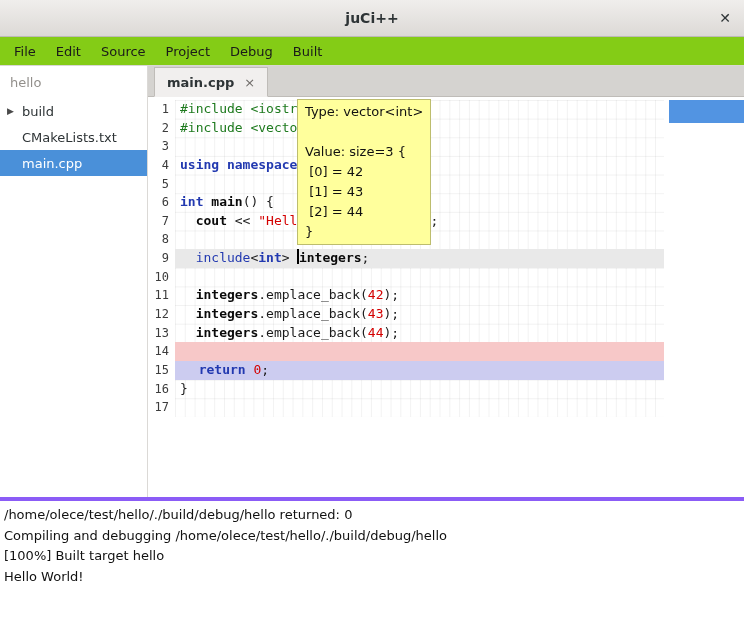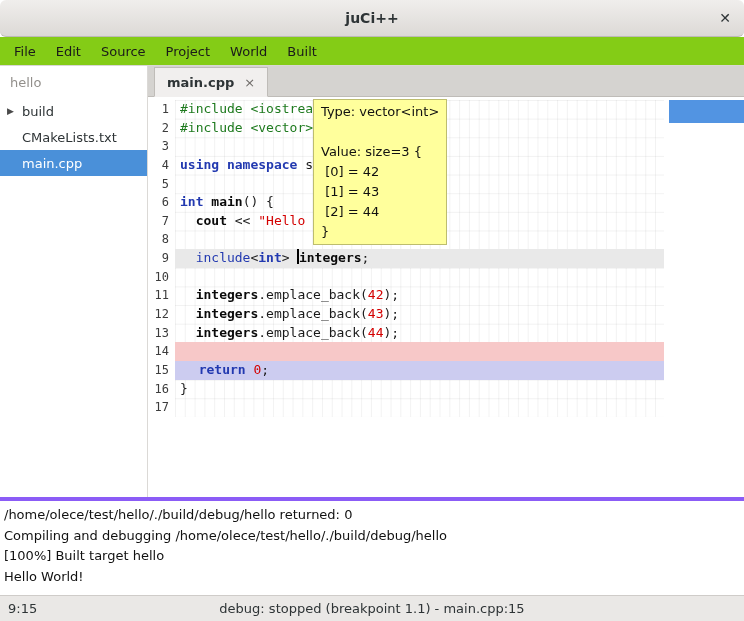--- a/index.html
+++ b/index.html
@@ -7,21 +7,21 @@
   .window {
     width: 744px; height: 621px; position: relative; overflow: hidden;
     font-family: "DejaVu Sans", "Liberation Sans", sans-serif;
     background: #ffffff; color: #1a1a1a;
   }
   
   .titlebar {
     height: 37px; background: linear-gradient(#f0eeec, #dcd9d6);
     border-bottom: 1px solid #bdbab6;
     display: flex; align-items: center; justify-content: center;
-    font-size: 14px; font-weight: bold; color: #2e3436; position: relative; border-radius: 6px;
+    font-size: 14px; font-weight: bold; color: #2e3436; position: relative;
   }
   .close-btn { position: absolute; right: 13px; top: 10px; font-size: 14px; font-weight: normal; color: #2e3436; cursor: default; }
   
   .menubar {
     height: 29px; background: #84cc16; border-bottom: 1px solid #d9d7d4;
     display: flex; align-items: center; padding-left: 4px; font-size: 13px; color: #1a1a1a;
   }
   .menu-item { padding: 0 10px; height: 100%; display: flex; align-items: center; }
   
   .body { display: flex; height: 431px; }
@@ -66,21 +66,21 @@
   .tok-var { color: #0a0a0a; font-weight: bold; }
   .tok-fn  { color: #0a0a0a; font-weight: bold; }
   .tok-pl  { color: #1a1a1a; }
   .caret { display: inline-block; width: 1.5px; height: 15px; background: #000; vertical-align: -2px; }
   .scroll-strip { position: absolute; right: 0; top: 0; width: 80px; height: 100%; background: #ffffff; }
   .scroll-thumb { position: absolute; top: 3px; right: 0; width: 75px; height: 23px; background: #5294e2; }
   
   .tooltip {
     position: absolute; left: 149px; top: 2px; width: max-content;
     background: #ffff9c; border: 1px solid #bdbd6e; padding: 2px 7px;
-    font-family: "DejaVu Sans", "Liberation Sans", sans-serif; font-size: 13px; color: #111; margin-left: 16px;
+    font-family: "DejaVu Sans", "Liberation Sans", sans-serif; font-size: 13px; color: #111;
   }
   .tip-line { line-height: 20px; min-height: 20px; white-space: pre; }
   
   .terminal { height: 98px; background: #fff; border-top: 4px solid #8b5cf6; padding: 4px 4px 8px 4px; font-size: 13px; color: #111; }
   .term-line { line-height: 20.5px; white-space: pre; }
   
   .statusbar {
     height: 26px; background: #eae8e6; border-top: 1px solid #cfccc9;
     display: flex; align-items: center; font-size: 13px; color: #2e3436; position: relative;
   }
@@ -95,21 +95,21 @@
   <div class="titlebar">
     <span>juCi++</span>
     <span class="close-btn">✕</span>
   </div>
 
   <div class="menubar">
     <span class="menu-item">File</span>
     <span class="menu-item">Edit</span>
     <span class="menu-item">Source</span>
     <span class="menu-item">Project</span>
-    <span class="menu-item">World</span>
+    <span class="menu-item">Debug</span>
     <span class="menu-item">Built</span>
   </div>
 
   <div class="body">
 
     <div class="sidebar">
       <div class="project-label">hello</div>
       <div class="tree-item">
         <span class="expander">▶</span>
         <span>build</span>
@@ -185,18 +185,14 @@
 
   </div>
 
   <div class="terminal">
     <div class="term-line">/home/olece/test/hello/./build/debug/hello returned: 0</div>
     <div class="term-line">Compiling and debugging /home/olece/test/hello/./build/debug/hello</div>
     <div class="term-line">[100%] Built target hello</div>
     <div class="term-line">Hello World!</div>
   </div>
 
-  <div class="statusbar">
-    <span class="status-pos">9:15</span>
-    <span class="status-msg">debug: stopped (breakpoint 1.1) - main.cpp:15</span>
-  </div>
 
 </div>
 
 </body></html>

